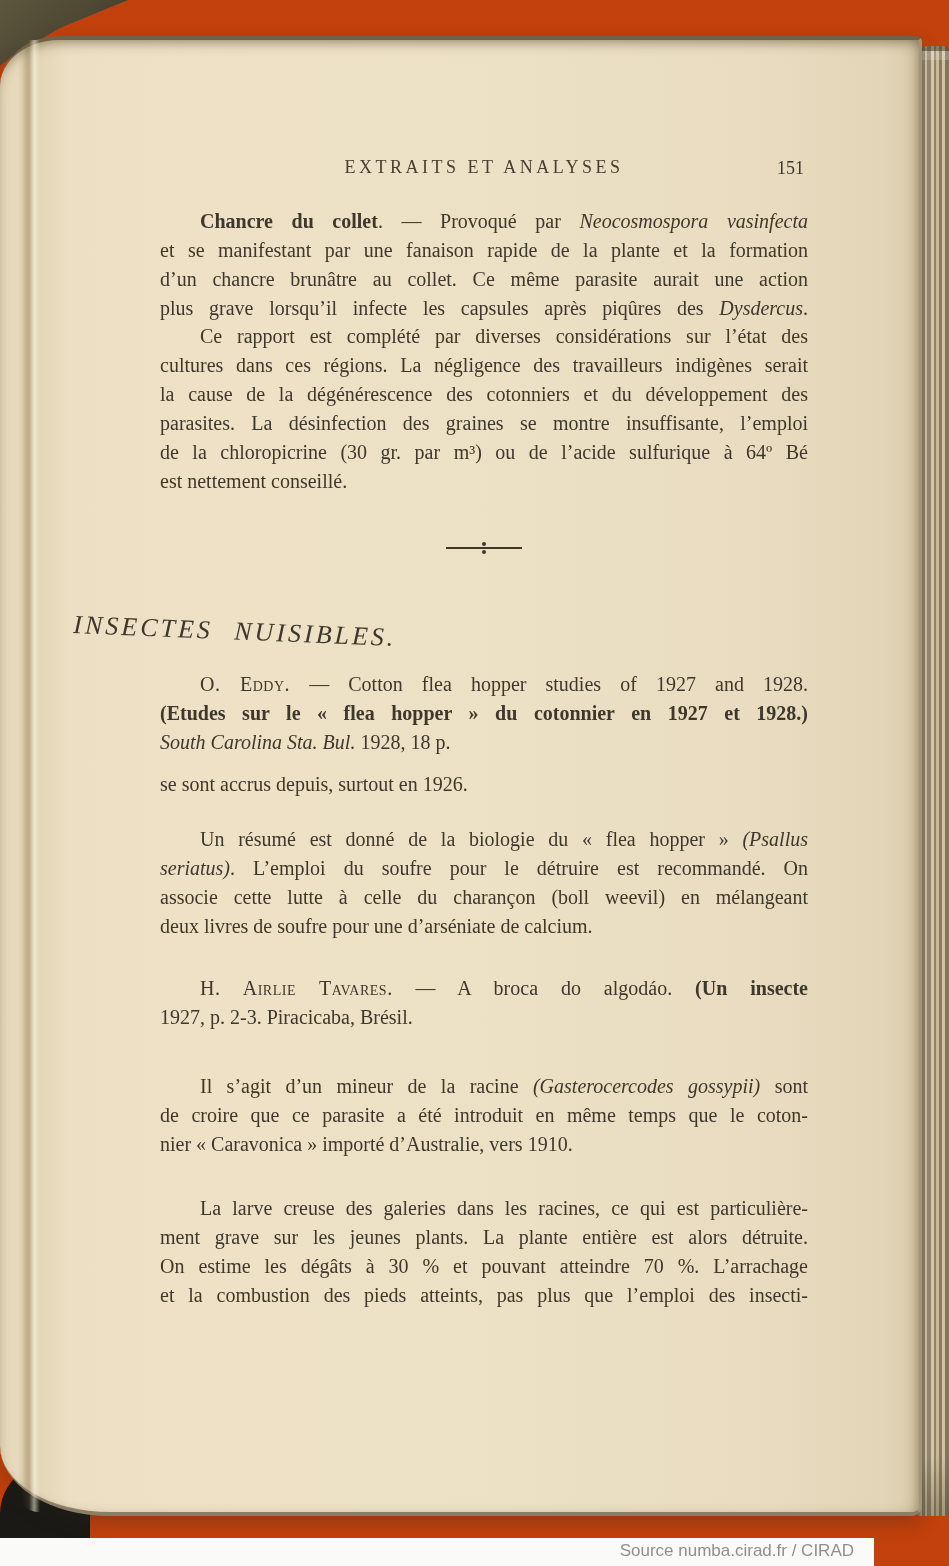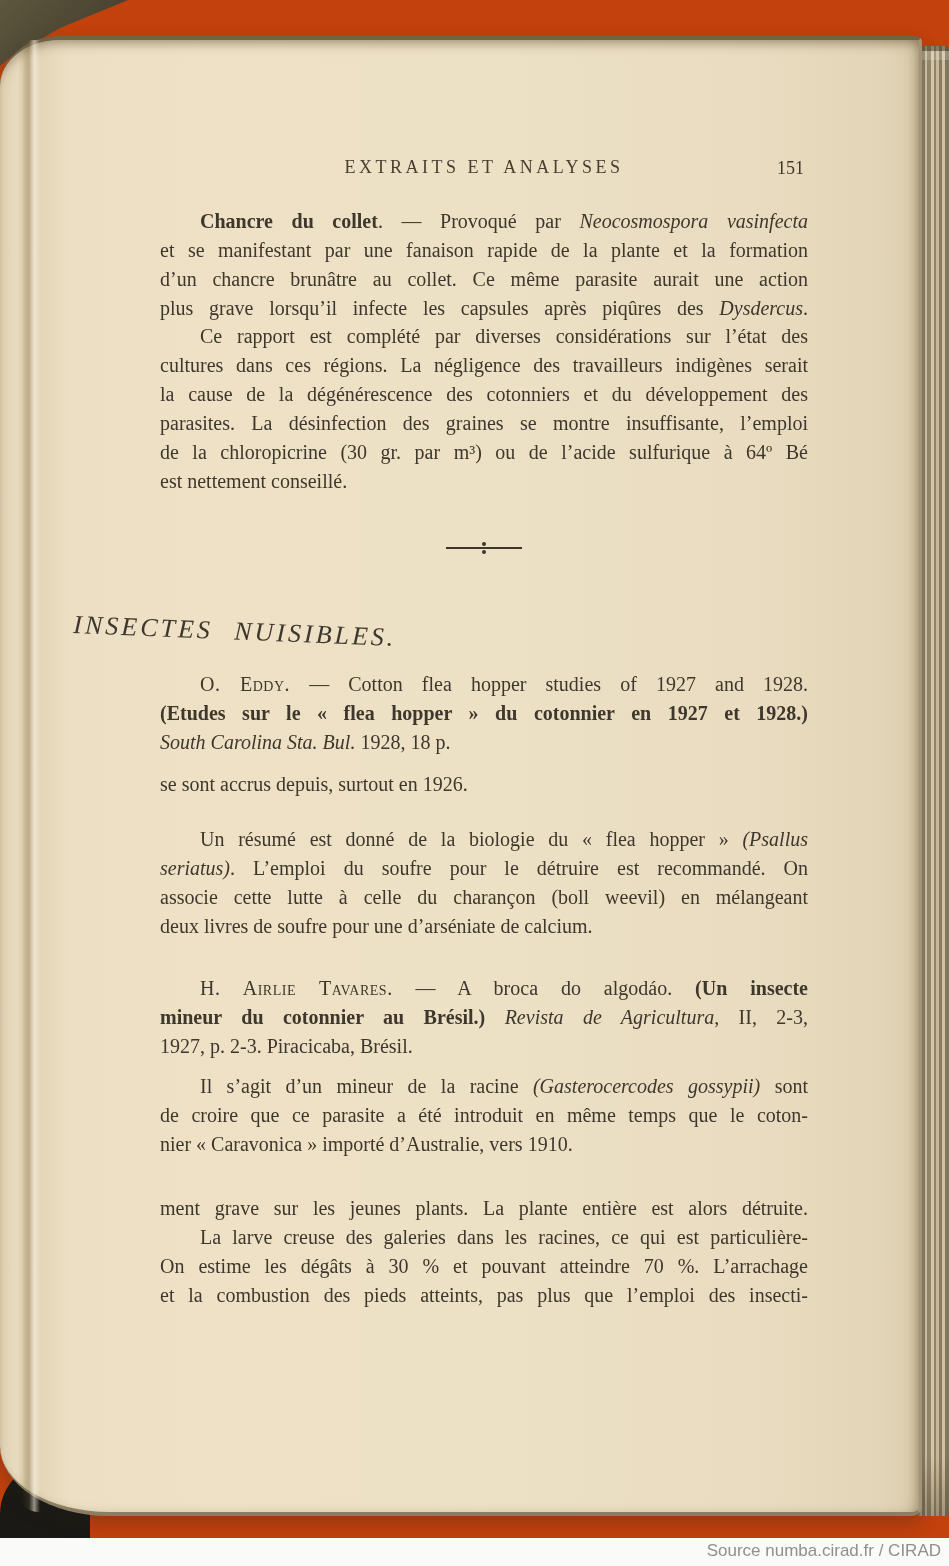--- a/index.html
+++ b/index.html
@@ -67,24 +67,24 @@
   .divider .dot{width:4px; height:4px; border-radius:50%; background:#3e372c;}
   .divider .rule{width:76px; height:2px; background:#3e372c; margin:1px 0;}
   
   .section-heading{
     position:absolute; left:74px; top:570px;
     font-style:italic; font-size:26px; letter-spacing:3px; word-spacing:12px;
     color:#3d372d; transform:rotate(2.3deg); transform-origin:left top; white-space:nowrap;
   }
   
   .src-bar{
-    position:absolute; left:0; top:1538px; width:949px; height:28px;
+    position:absolute; left:0; top:1538px; width:874px; height:28px;
     box-sizing:border-box; background:#fafaf8;
     font-family:"Liberation Sans", sans-serif; font-size:17px; color:#8f8f8d;
-    text-align:right; padding-right:8px; line-height:26px; z-index:3;
+    text-align:right; padding-right:20px; line-height:26px; z-index:3;
   }
 </style>
 </head>
 <body>
 
 <div class="canvas">
 
   <div class="cover-wedge"></div>
   <div class="cover-blob"></div>
   <div class="edge-stack"></div>
@@ -133,33 +133,32 @@
 
     <div class="blk" style="top:785px">
       <div class="line jl ind"><span>Un résumé est donné de la biologie du « flea hopper » </span><span class="i">(Psallus</span></div>
       <div class="line jl"><span class="i">seriatus)</span><span>. L’emploi du soufre pour le détruire est recommandé. On</span></div>
       <div class="line jl"><span>associe cette lutte à celle du charançon (boll weevil) en mélangeant</span></div>
       <div class="line"><span>deux livres de soufre pour une d’arséniate de calcium.</span></div>
     </div>
 
     <div class="blk" style="top:934px">
       <div class="line jl ind"><span class="sc">H. Airlie Tavares.</span><span> — A broca do algodáo. </span><span class="b">(Un insecte</span></div>
-      <div class="line jl"><span class="b">mineur du cotonnier au Brésil.) </span><span class="i">Revista de Agricultura</span><span>, II, 2-3,</span></div>
       <div class="line"><span>1927, p. 2-3. Piracicaba, Brésil.</span></div>
     </div>
 
     <div class="blk" style="top:1032px">
       <div class="line jl ind"><span>Il s’agit d’un mineur de la racine </span><span class="i">(Gasterocercodes gossypii)</span><span> sont</span></div>
       <div class="line jl"><span>de croire que ce parasite a été introduit en même temps que le coton-</span></div>
       <div class="line"><span>nier « Caravonica » importé d’Australie, vers 1910.</span></div>
     </div>
 
     <div class="blk" style="top:1154px">
+      <div class="line jl ind"><span>La larve creuse des galeries dans les racines, ce qui est particulière-</span></div>
       <div class="line jl"><span>ment grave sur les jeunes plants. La plante entière est alors détruite.</span></div>
-      <div class="line jl ind"><span>La larve creuse des galeries dans les racines, ce qui est particulière-</span></div>
       <div class="line jl"><span>On estime les dégâts à 30 % et pouvant atteindre 70 %. L’arrachage</span></div>
       <div class="line jl"><span>et la combustion des pieds atteints, pas plus que l’emploi des insecti-</span></div>
     </div>
   </div>
 
   <div class="src-bar">
     <span>Source numba.cirad.fr / CIRAD</span>
   </div>
 
 </div>

